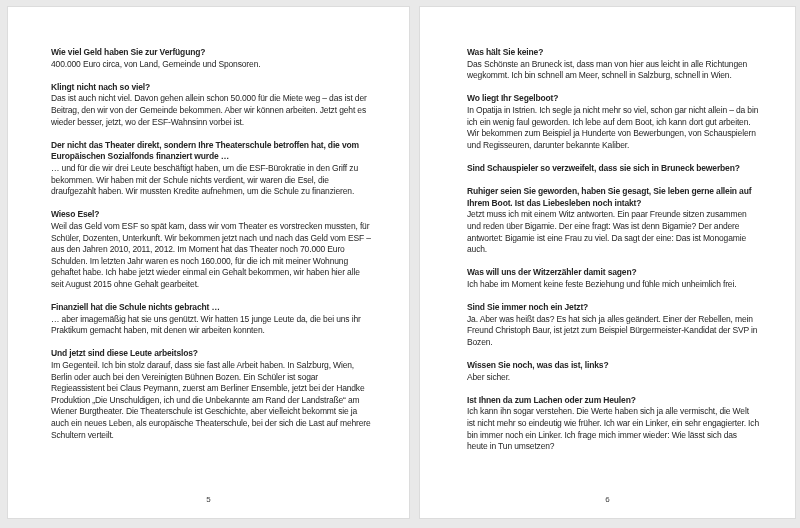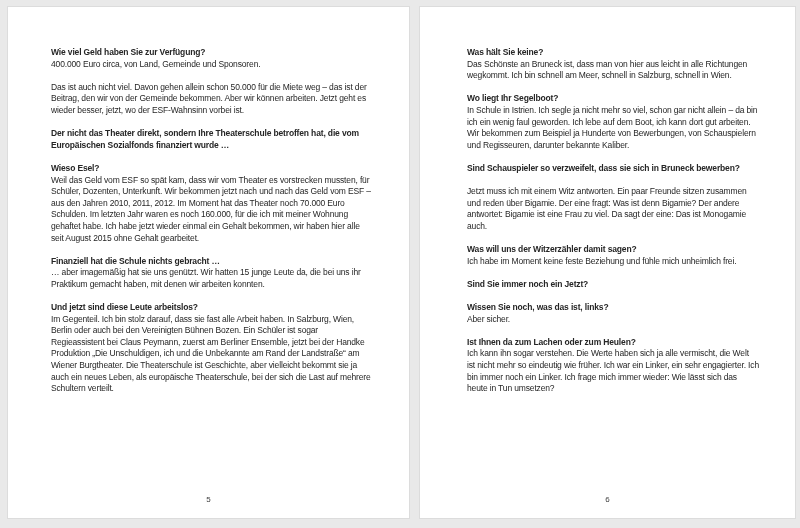--- a/index.html
+++ b/index.html
@@ -65,24 +65,26 @@
 
 <div class="spread">
 
   <div class="page page-left">
     <div class="content">
       <div class="qa">
         <p class="q">Wie viel Geld haben Sie zur Verfügung?</p>
         <p class="a">400.000 Euro circa, von Land, Gemeinde und Sponsoren.</p>
       </div>
       <div class="qa">
+        <p class="q">Klingt nicht nach so viel?</p>
         <p class="a">Das ist auch nicht viel. Davon gehen allein schon 50.000 für die Miete weg – das ist der Beitrag, den wir von der Gemeinde bekommen. Aber wir können arbeiten. Jetzt geht es wieder besser, jetzt, wo der ESF-Wahnsinn vorbei ist.</p>
       </div>
       <div class="qa">
         <p class="q">Der nicht das Theater direkt, sondern Ihre Theaterschule betroffen hat, die vom Europäischen Sozialfonds finanziert wurde …</p>
+        <p class="a">… und für die wir drei Leute beschäftigt haben, um die ESF-Bürokratie in den Griff zu bekommen. Wir haben mit der Schule nichts verdient, wir waren die Esel, die draufgezahlt haben. Wir mussten Kredite aufnehmen, um die Schule zu finanzieren.</p>
       </div>
       <div class="qa">
         <p class="q">Wieso Esel?</p>
         <p class="a">Weil das Geld vom ESF so spät kam, dass wir vom Theater es vorstrecken mussten, für Schüler, Dozenten, Unterkunft. Wir bekommen jetzt nach und nach das Geld vom ESF – aus den Jahren 2010, 2011, 2012. Im Moment hat das Theater noch 70.000 Euro Schulden. Im letzten Jahr waren es noch 160.000, für die ich mit meiner Wohnung gehaftet habe. Ich habe jetzt wieder einmal ein Gehalt bekommen, wir haben hier alle seit August 2015 ohne Gehalt gearbeitet.</p>
       </div>
       <div class="qa">
         <p class="q">Finanziell hat die Schule nichts gebracht …</p>
         <p class="a">… aber imagemäßig hat sie uns genützt. Wir hatten 15 junge Leute da, die bei uns ihr Praktikum gemacht haben, mit denen wir arbeiten konnten.</p>
       </div>
       <div class="qa">
@@ -94,34 +96,36 @@
   </div>
 
   <div class="page page-right">
     <div class="content">
       <div class="qa">
         <p class="q">Was hält Sie keine?</p>
         <p class="a">Das Schönste an Bruneck ist, dass man von hier aus leicht in alle Richtungen wegkommt. Ich bin schnell am Meer, schnell in Salzburg, schnell in Wien.</p>
       </div>
       <div class="qa">
         <p class="q">Wo liegt Ihr Segelboot?</p>
-        <p class="a">In Schule in Istrien. Ich segle ja nicht mehr so viel, schon gar nicht allein – da bin ich ein wenig faul geworden. Ich lebe auf dem Boot, ich kann dort gut arbeiten. Wir bekommen zum Beispiel ja Hunderte von Bewerbungen, von Schauspielern und Regisseuren, darunter bekannte Kaliber.</p>
+        <p class="a">In Opatija in Istrien. Ich segle ja nicht mehr so viel, schon gar nicht allein – da bin ich ein wenig faul geworden. Ich lebe auf dem Boot, ich kann dort gut arbeiten. Wir bekommen zum Beispiel ja Hunderte von Bewerbungen, von Schauspielern und Regisseuren, darunter bekannte Kaliber.</p>
       </div>
       <div class="qa">
         <p class="q">Sind Schauspieler so verzweifelt, dass sie sich in Bruneck bewerben?</p>
       </div>
       <div class="qa">
+        <p class="q">Ruhiger seien Sie geworden, haben Sie gesagt, Sie leben gerne allein auf Ihrem Boot. Ist das Liebesleben noch intakt?</p>
         <p class="a">Jetzt muss ich mit einem Witz antworten. Ein paar Freunde sitzen zusammen und reden über Bigamie. Der eine fragt: Was ist denn Bigamie? Der andere antwortet: Bigamie ist eine Frau zu viel. Da sagt der eine: Das ist Monogamie auch.</p>
       </div>
       <div class="qa">
         <p class="q">Was will uns der Witzerzähler damit sagen?</p>
         <p class="a">Ich habe im Moment keine feste Beziehung und fühle mich unheimlich frei.</p>
       </div>
       <div class="qa">
         <p class="q">Sind Sie immer noch ein Jetzt?</p>
+        <p class="a">Ja. Aber was heißt das? Es hat sich ja alles geändert. Einer der Rebellen, mein Freund Christoph Baur, ist jetzt zum Beispiel Bürgermeister-Kandidat der SVP in Bozen.</p>
       </div>
       <div class="qa">
         <p class="q">Wissen Sie noch, was das ist, links?</p>
         <p class="a">Aber sicher.</p>
       </div>
       <div class="qa">
         <p class="q">Ist Ihnen da zum Lachen oder zum Heulen?</p>
         <p class="a">Ich kann ihn sogar verstehen. Die Werte haben sich ja alle vermischt, die Welt ist nicht mehr so eindeutig wie früher. Ich war ein Linker, ein sehr engagierter. Ich bin immer noch ein Linker. Ich frage mich immer wieder: Wie lässt sich das heute in Tun umsetzen?</p>
       </div>
     </div>

